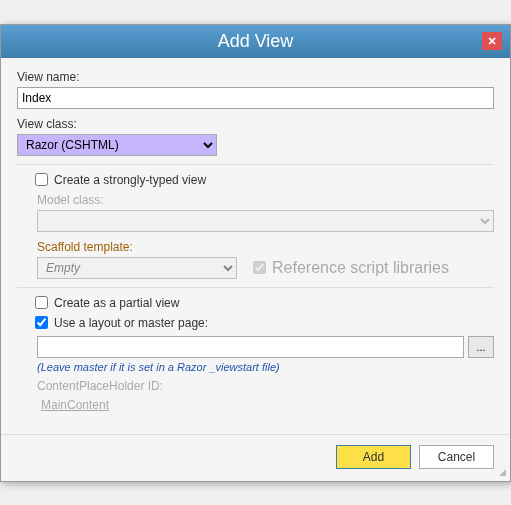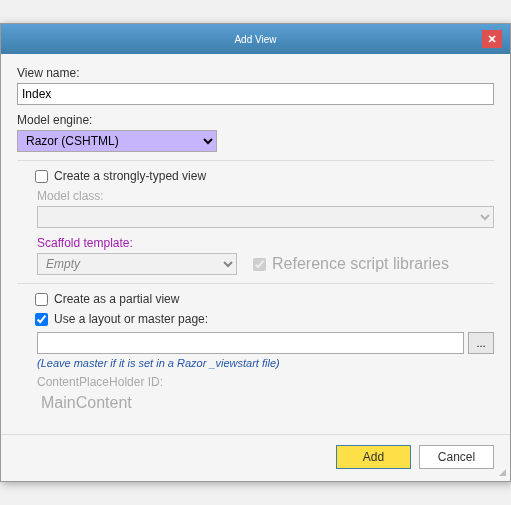--- a/index.html
+++ b/index.html
@@ -24,21 +24,21 @@
       padding: 6px 8px;
       display: flex;
       align-items: center;
       justify-content: space-between;
       font-size: 12px;
       font-weight: normal;
     }
     .title-bar-text {
       flex: 1;
       text-align: center;
-      font-size: 10px;
+      font-size: 18px;
     }
     .close-btn {
       background: #e05050;
       border: none;
       color: white;
       width: 20px;
       height: 18px;
       font-size: 11px;
       cursor: pointer;
       display: flex;
@@ -171,23 +171,24 @@
       font-style: italic;
       margin-top: 3px;
       margin-bottom: 6px;
     }
     .content-placeholder-label {
       color: #aaa;
       font-size: 12px;
       margin-bottom: 3px;
     }
     .content-placeholder-value {
-      font-size: 16px;
+      font-size: 12px;
       color: #aaa;
       padding: 2px 4px;
+      text-decoration: underline;
     }
     .button-row {
       display: flex;
       justify-content: flex-end;
       gap: 8px;
       padding: 10px 16px 12px 16px;
       border-top: 1px solid #ddd;
     }
     .btn-add {
       width: 75px;
@@ -224,21 +225,21 @@
     </div>
 
     <div class="dialog-body">
 
       <div class="form-group">
         <label class="label">View name:</label>
         <input type="text" class="text-input" value="Index" style="">
       </div>
 
       <div class="form-group">
-        <label class="label">Model engine:</label>
+        <label class="label">View class:</label>
         <select class="select-input">
           <option>Razor (CSHTML)</option>
           <option>ASPX</option>
           <option>Razor (VBHTML)</option>
         </select>
       </div>
 
       <div class="section-divider"></div>
 
       <div class="checkbox-row">
@@ -247,21 +248,21 @@
       </div>
 
       <div class="indented form-group">
         <label class="label" style="color:#aaa;">Model class:</label>
         <div class="model-class-row">
           <select class="model-class-select" disabled=""></select>
         </div>
       </div>
 
       <div class="indented form-group">
-        <label class="label" style="color:#a21caf;">Scaffold template:</label>
+        <label class="label" style="color:#a16207;">Scaffold template:</label>
         <div class="scaffold-row">
           <select class="scaffold-select" disabled="">
             <option>Empty</option>
           </select>
           <div class="ref-script-row">
             <input type="checkbox" id="chk-ref-script" checked="" disabled="" style="">
             <label class="disabled-label" for="chk-ref-script">Reference script libraries</label>
           </div>
         </div>
       </div>

